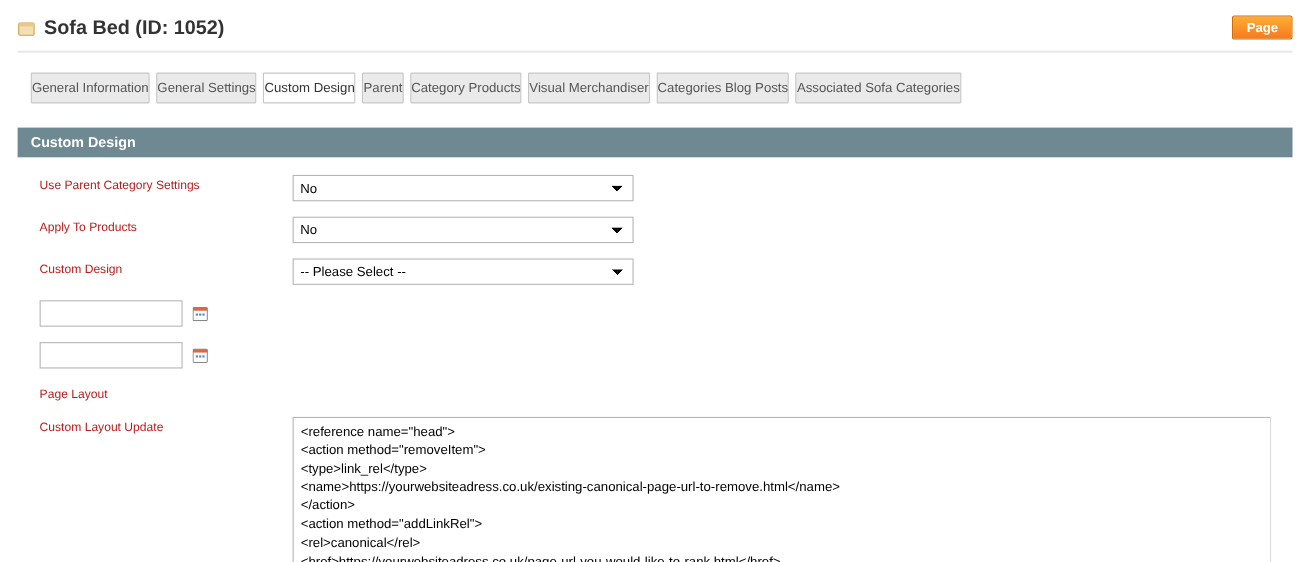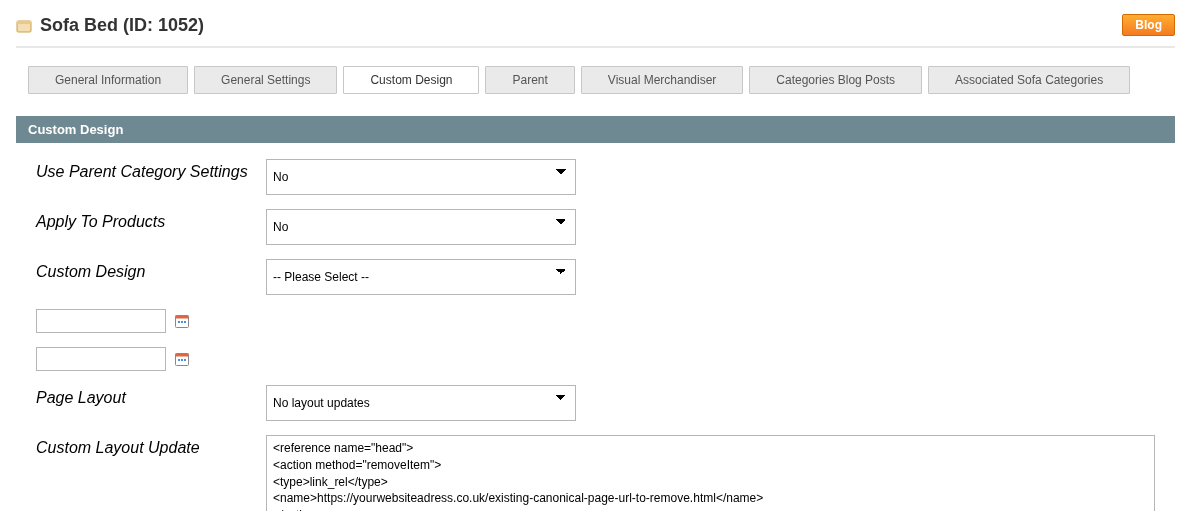--- a/index.html
+++ b/index.html
@@ -47,21 +47,21 @@
   .tabs {
     display: flex;
     gap: 6px;
     margin-left: 12px;
     margin-bottom: 22px;
     flex-wrap: wrap;
   }
   .tab {
     background: #eaeaea;
     border: 1px solid #c7c7c7;
-    padding: 6px 26px;
+    padding: 6px 0;
     font-size: 12px;
     color: #555;
     cursor: pointer;
     border-radius: 1px;
   }
   .tab.active {
     background: #ffffff;
     border-color: #c7c7c7;
     color: #333;
   }
@@ -79,33 +79,32 @@
     padding: 16px 20px;
   }
   .form-row {
     display: flex;
     align-items: flex-start;
     margin-bottom: 14px;
   }
   .form-label {
     width: 230px;
     padding-top: 4px;
-    color: #000000;
-    font-size: 16px;
-    font-style: italic;
+    color: #b91c1c;
+    font-size: 11px;
   }
   .form-control {
     flex: 1;
     display: flex;
     align-items: center;
     gap: 8px;
   }
   select.sel {
     width: 310px;
-    height: 36px;
+    height: 24px;
     border: 1px solid #b6b6b6;
     background: #fff;
     font-size: 12px;
     padding: 2px 6px;
     appearance: none;
     -webkit-appearance: none;
     background-image: linear-gradient(45deg, transparent 50%, #000 50%), linear-gradient(135deg, #000 50%, transparent 50%);
     background-position: calc(100% - 14px) 9px, calc(100% - 9px) 9px;
     background-size: 5px 5px, 5px 5px;
     background-repeat: no-repeat;
@@ -145,28 +144,29 @@
 <div class="header-row">
   <div class="title-wrap">
     <span class="title-icon">
       <svg width="16" height="16" viewBox="0 0 16 16">
         <rect x="1" y="3" width="14" height="11" rx="1" fill="#f5deb3" stroke="#c8a24a"></rect>
         <rect x="1" y="3" width="14" height="3" fill="#e8c987"></rect>
       </svg>
     </span>
     <h1 class="page-title">Sofa Bed (ID: 1052)</h1>
   </div>
-  <button class="btn-reset">Blog</button>
+  <button class="btn-reset">Page</button>
 </div>
 
 <div class="tabs">
   <div class="tab">General Information</div>
   <div class="tab">General Settings</div>
   <div class="tab active">Custom Design</div>
   <div class="tab">Parent</div>
+  <div class="tab">Category Products</div>
   <div class="tab">Visual Merchandiser</div>
   <div class="tab">Categories Blog Posts</div>
   <div class="tab">Associated Sofa Categories</div>
 </div>
 
 <div class="section">
   <div class="section-header">Custom Design</div>
   <div class="form-body">
 
     <div class="form-row">
@@ -221,25 +221,20 @@
             <rect x="3" y="7" width="2" height="2" fill="#4a90d9"></rect>
             <rect x="6" y="7" width="2" height="2" fill="#4a90d9"></rect>
             <rect x="9" y="7" width="2" height="2" fill="#4a90d9"></rect>
           </svg>
         </span>
       </div>
     </div>
 
     <div class="form-row">
       <div class="form-label">Page Layout</div>
-      <div class="form-control">
-        <select class="sel">
-          <option>No layout updates</option>
-        </select>
-      </div>
     </div>
 
     <div class="form-row">
       <div class="form-label">Custom Layout Update</div>
       <div class="form-control" style="flex:1">
         <textarea class="ta" style="">&lt;reference name="head"&gt;
 &lt;action method="removeItem"&gt;
 &lt;type&gt;link_rel&lt;/type&gt;
 &lt;name&gt;https://yourwebsiteadress.co.uk/existing-canonical-page-url-to-remove.html&lt;/name&gt;
 &lt;/action&gt;

